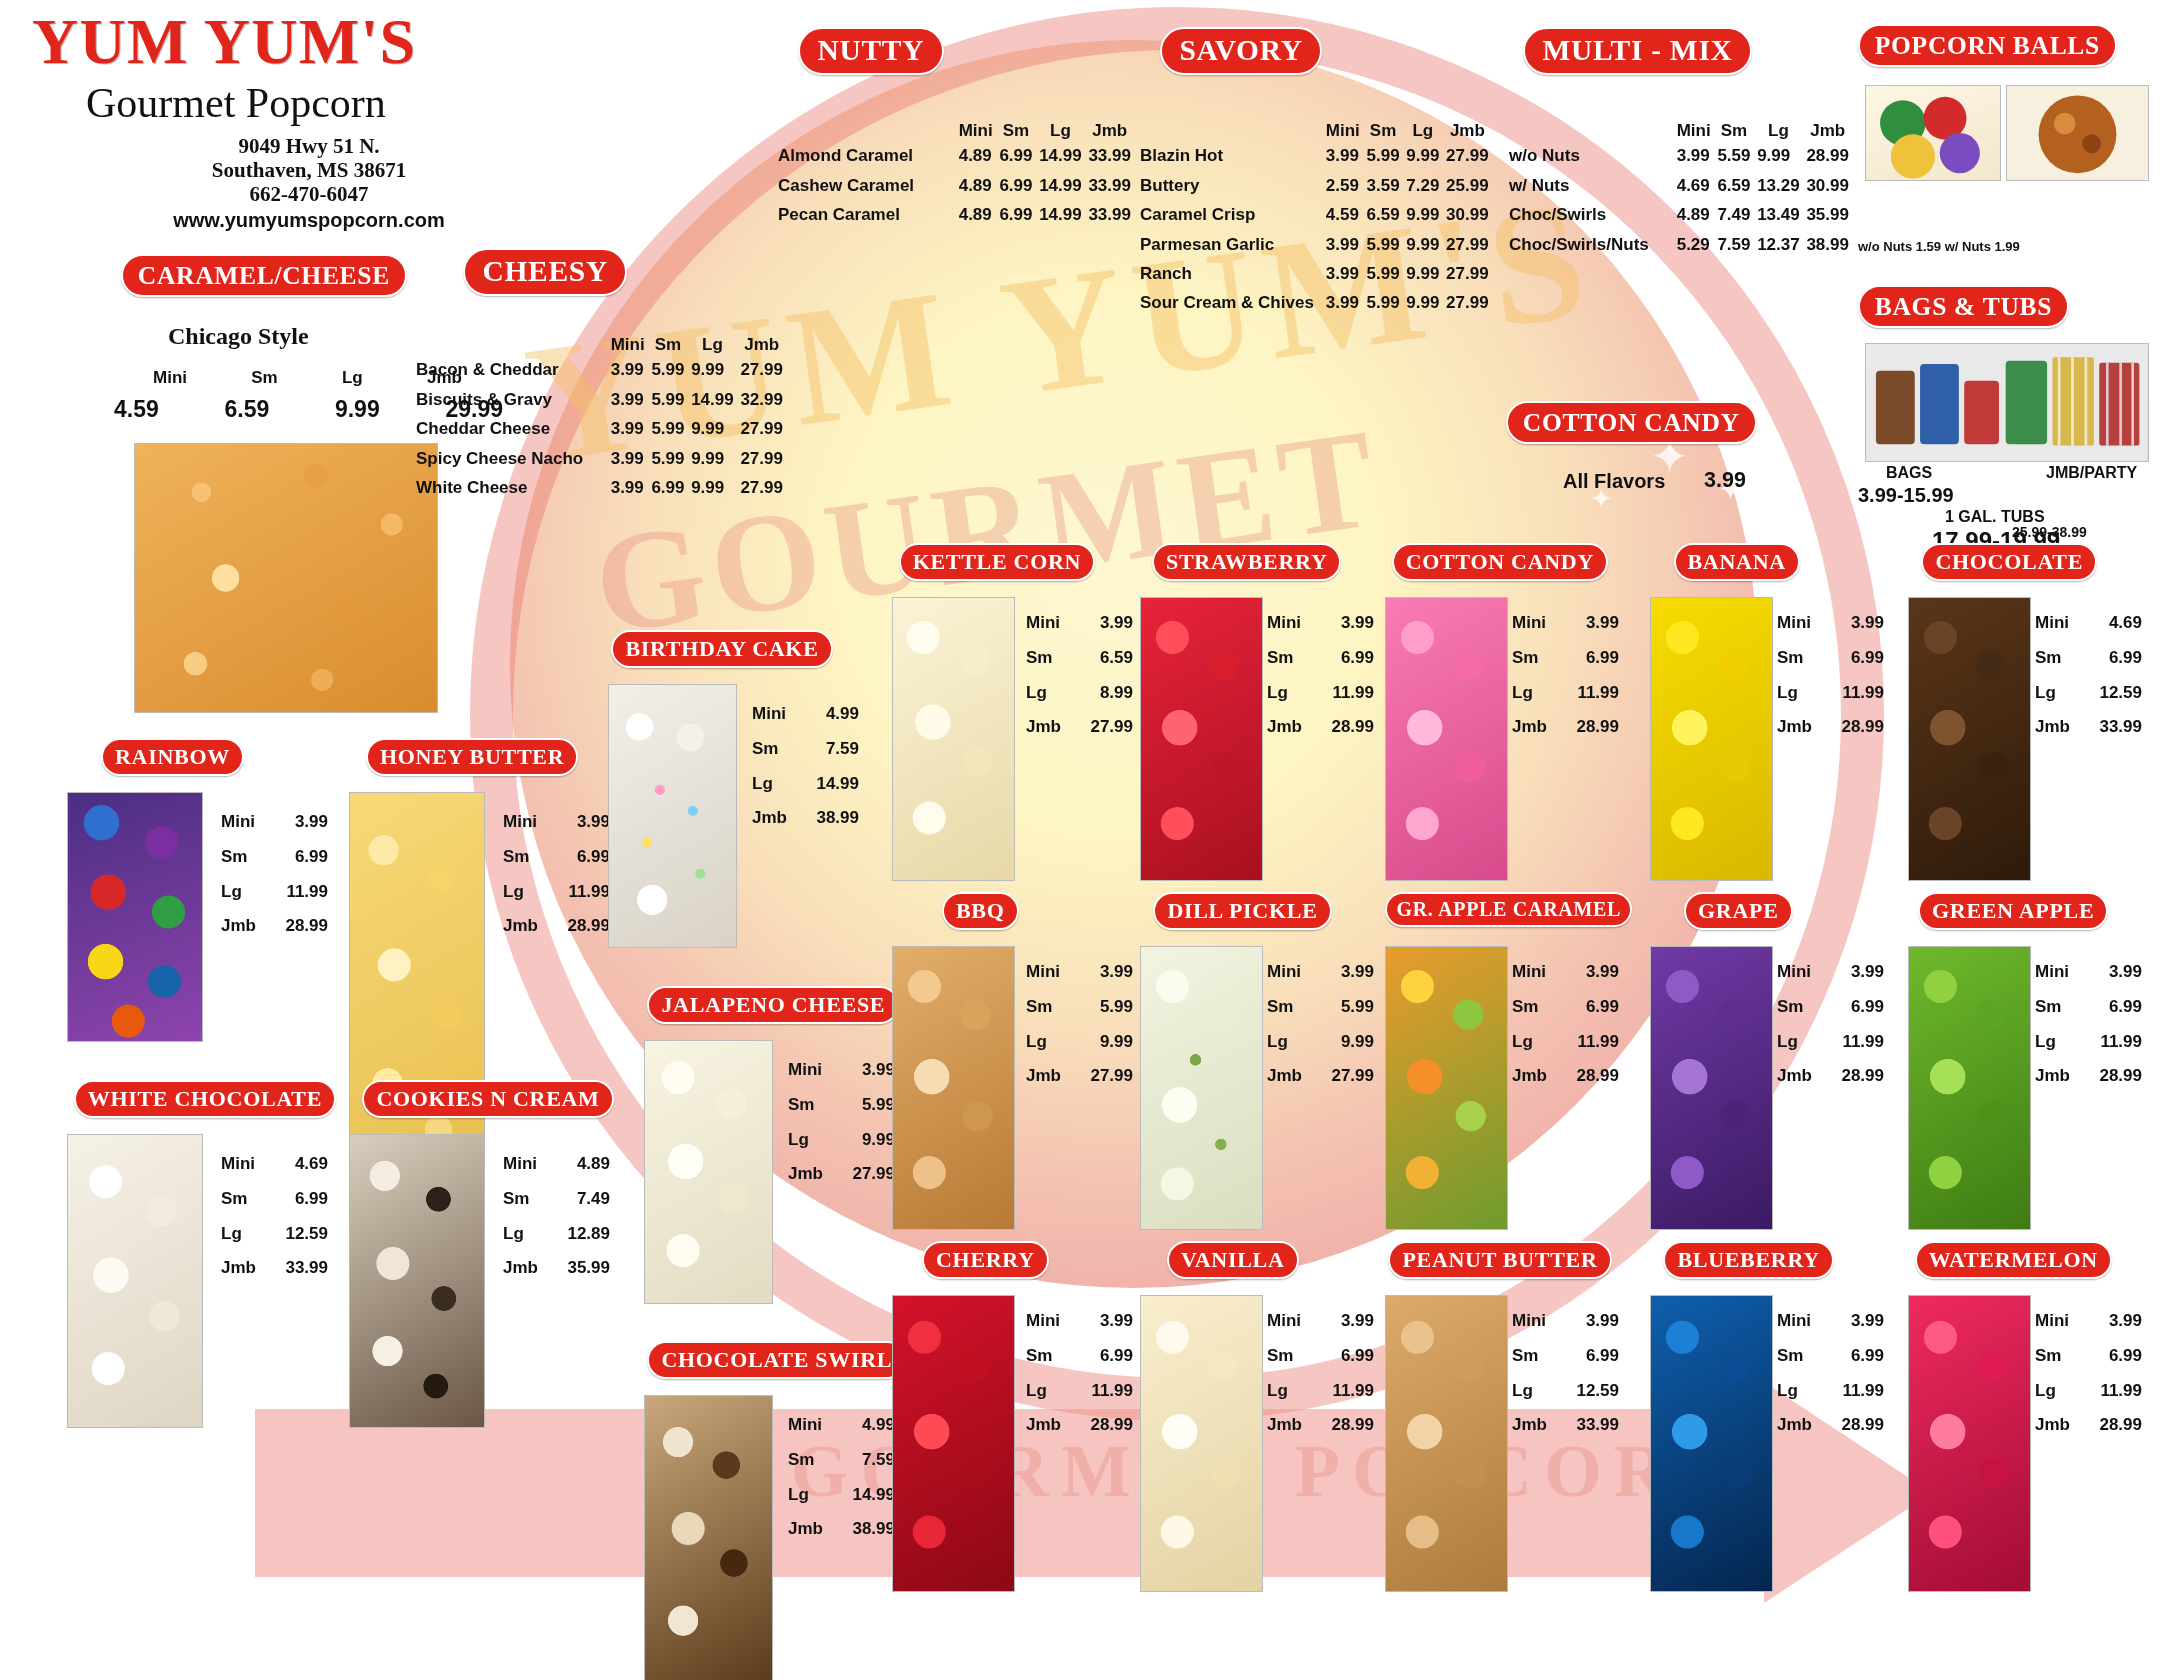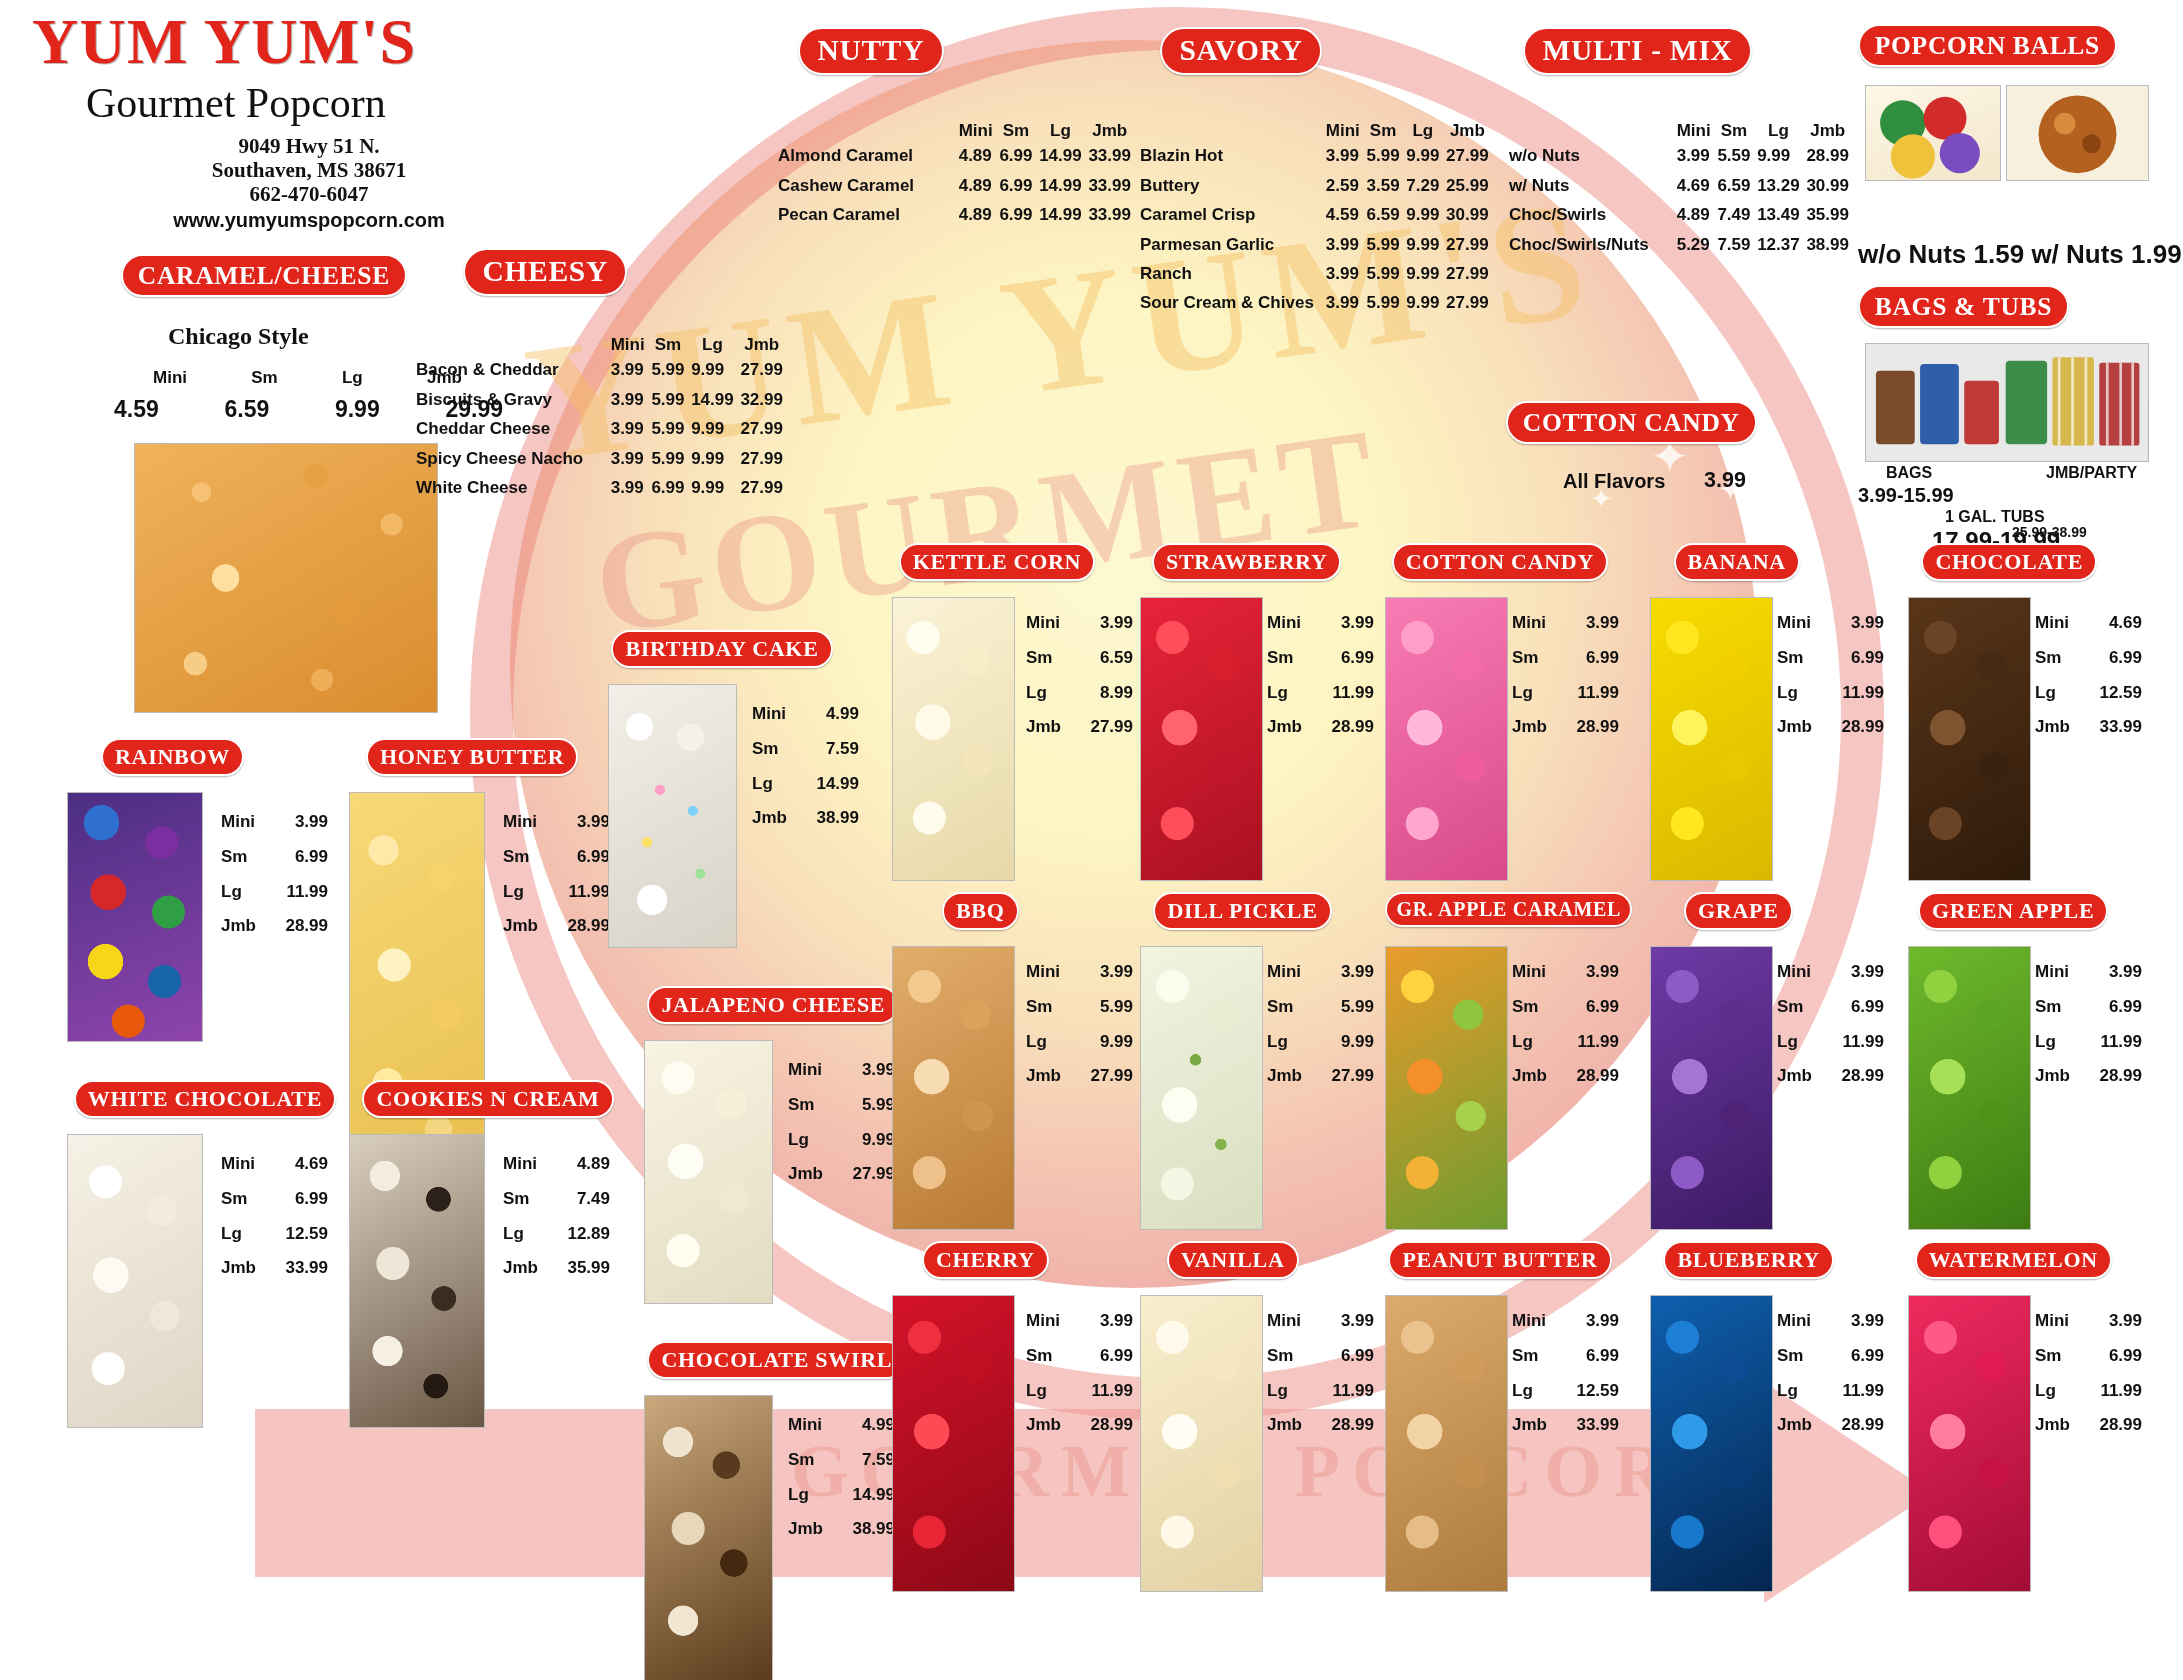--- a/index.html
+++ b/index.html
@@ -446,21 +446,21 @@
   </svg>
 </div>
 <div class="photo balls" style="left:2006px;top:85px;width:141px;height:94px;">
   <svg class="tex" viewBox="0 0 210 140">
     <rect width="210" height="140" fill="#f7f0de"></rect>
     <circle cx="105" cy="72" r="58" fill="#b4601f"></circle>
       <circle cx="86" cy="56" r="16" fill="#d98b3e"></circle>
     <circle cx="126" cy="86" r="14" fill="#8c4413"></circle>
   </svg>
 </div>
-<div class="abs" style="left:1858px;top:239px;font-size:26px;font-weight:bold;color:#111;">w/o Nuts 1.59 w/ Nuts 1.99</div>
+<div class="abs" style="left:1858px;top:239px;font-size:13px;font-weight:bold;color:#111;">w/o Nuts 1.59 w/ Nuts 1.99</div>
 
 <div class="abs" style="left:1858px;top:285px;">
   <div class="pill outline hdr-md">BAGS &amp; TUBS</div>
 </div>
 <div class="photo bagstubs" style="left:1865px;top:343px;width:282px;height:117px;">
   <svg class="tex" viewBox="0 0 420 175">
     <rect width="420" height="175" fill="#e9e9e9"></rect>
     <rect x="14" y="40" width="58" height="110" rx="6" fill="#7a4a2a"></rect>
     <rect x="80" y="30" width="58" height="120" rx="6" fill="#2f5fa8"></rect>
     <rect x="146" y="55" width="52" height="95" rx="6" fill="#c03a3a"></rect>

